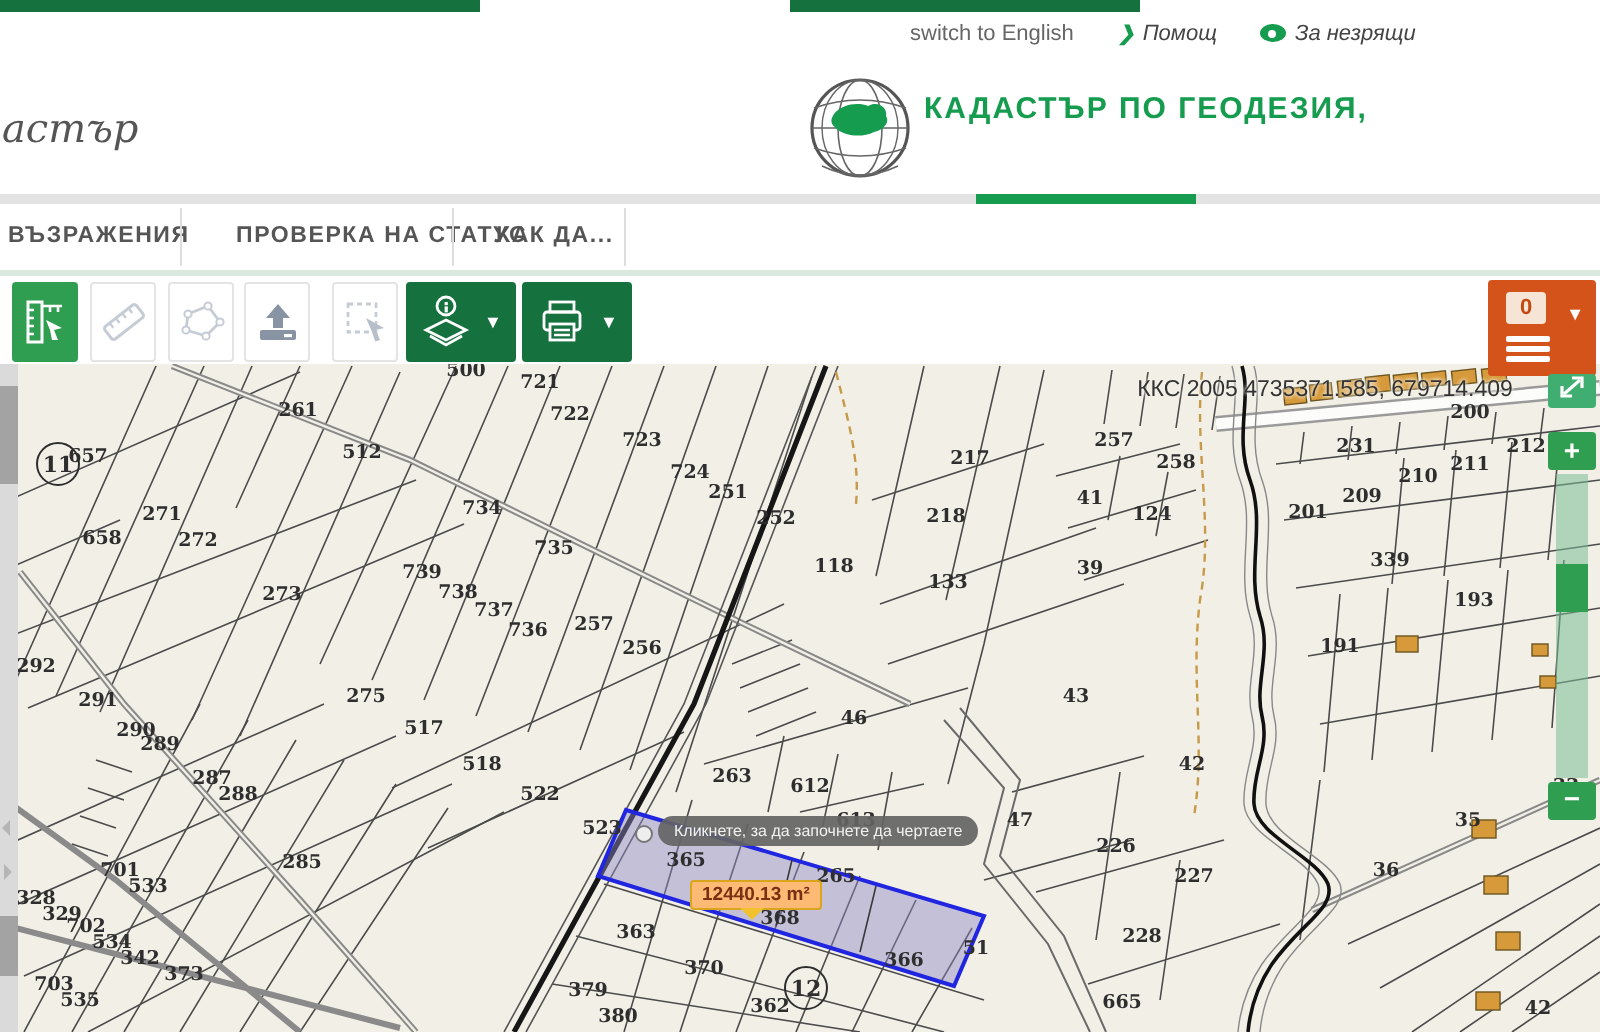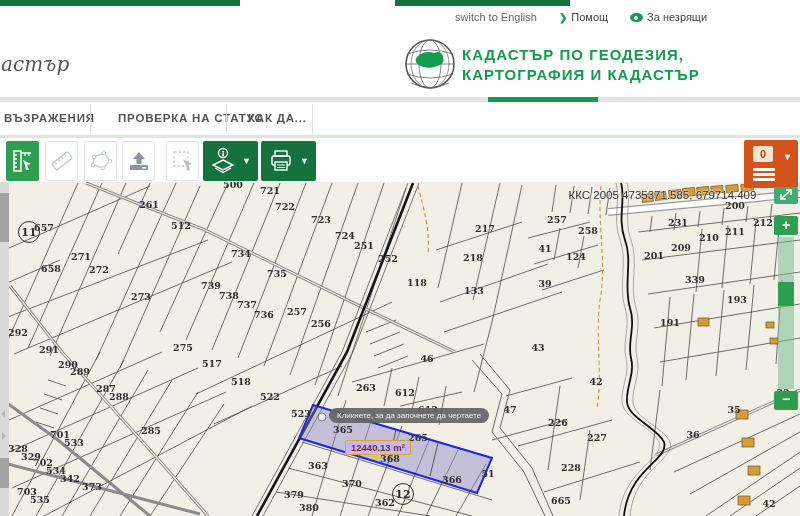--- a/index.html
+++ b/index.html
@@ -4,21 +4,21 @@
 <style>
   html,body{margin:0;padding:0;width:800px;height:516px;overflow:hidden;background:#fff;
     font-family:"Liberation Sans",sans-serif;}
   #stage{position:relative;width:800px;height:516px;}
 
   
   .topstrip{position:absolute;top:0;height:6px;background:#15713d;}
   
   #top-links{position:absolute;top:11px;left:455px;font-size:11px;color:#666;display:flex;gap:22px;align-items:center;}
   #top-links .lnk{cursor:pointer;}
-  #top-links .dark{color:#444;}
+  #top-links .dark{color:#444;font-style:italic;}
   .chev{color:#169c4f;font-weight:bold;font-size:10px;margin-right:4px;}
   .eye{display:inline-block;width:13px;height:9px;background:#169c4f;border-radius:50%;position:relative;vertical-align:-1px;margin-right:4px;}
   .eye::after{content:"";position:absolute;left:4px;top:2.5px;width:4px;height:4px;background:#fff;border-radius:50%;}
 
   
   #partial-name{position:absolute;left:1px;top:52px;font-family:"DejaVu Serif",serif;font-style:italic;font-size:20px;color:#555;}
   #brand{position:absolute;left:462px;top:45px;color:#169c4f;font-weight:bold;font-size:15px;letter-spacing:1px;line-height:20px;}
   #globe{position:absolute;left:403px;top:36px;}
 
   
@@ -54,21 +54,21 @@
 
   
   #left-strip{position:absolute;top:182px;left:0;width:9px;height:334px;background:#dadada;}
   #left-strip .seg{position:absolute;left:0;width:9px;background:#a3a3a3;}
   .tri{position:absolute;width:0;height:0;}
 
   
   #coords{position:absolute;top:189px;left:560px;width:205px;text-align:center;font-size:11.5px;color:#333;
     text-shadow:0 0 2px #f2efe6,0 0 2px #f2efe6;}
   #map-tooltip{position:absolute;top:408px;left:329px;height:15px;line-height:15px;background:rgba(100,100,100,0.92);color:#f2f2f2;font-size:8px;padding:0 8px;border-radius:8px;white-space:nowrap;}
-  #area-label{position:absolute;top:440px;left:345px;background:#c4b5fd;border:1px solid #d9a51d;color:#7a2e12;font-size:9.5px;font-weight:bold;padding:1px 5px;border-radius:2px;}
+  #area-label{position:absolute;top:440px;left:345px;background:#fdba74;border:1px solid #d9a51d;color:#7a2e12;font-size:9.5px;font-weight:bold;padding:1px 5px;border-radius:2px;}
   #area-label::after{content:"";position:absolute;left:24px;top:100%;border:6px solid transparent;border-top-color:#f2c12e;}
 
   
   .zbtn{position:absolute;left:774px;width:24px;background:#2f9e51;color:#fff;text-align:center;border-radius:2px;cursor:pointer;font-weight:bold;}
   #expand-btn{top:187px;height:17px;background:#3fae70;}
   #zoom-in{top:216px;height:19px;font-size:14px;line-height:19px;}
   #zoom-track{position:absolute;left:778px;top:237px;width:16px;height:152px;background:rgba(120,190,150,0.55);cursor:pointer;}
   #zoom-handle{position:absolute;left:778px;top:282px;width:16px;height:24px;background:#2f9e51;cursor:grab;}
   #zoom-out{top:391px;height:19px;font-size:14px;line-height:17px;}
 </style>
@@ -90,21 +90,20 @@
 
   <svg id="globe" width="54" height="56" viewBox="0 0 54 56">
     <circle cx="27" cy="28" r="24" fill="none" stroke="#555" stroke-width="1.6"></circle>
     <ellipse cx="27" cy="28" rx="11" ry="24" fill="none" stroke="#666" stroke-width="0.8"></ellipse>
     <ellipse cx="27" cy="28" rx="19" ry="24" fill="none" stroke="#666" stroke-width="0.7"></ellipse>
     <path d="M4,18 Q27,10 50,18 M3,28 L51,28 M4,38 Q27,46 50,38 M8,47 Q27,56 46,47" fill="none" stroke="#666" stroke-width="0.8"></path>
     <path d="M14,21 C18,16 26,15 31,17 C36,14 41,18 40,22 C42,25 39,29 34,30 C28,33 20,32 16,29 C12,26 12,24 14,21 Z" fill="#169c4f"></path>
   </svg>
   <div id="brand">
     <div>КАДАСТЪР ПО ГЕОДЕЗИЯ,</div>
-    <div>КАРТОГРАФИЯ И КАДАСТЪР</div>
   </div>
 
   <div id="hdr-gray"></div>
   <div id="hdr-green"></div>
 
   <div id="navbar">
     <div class="tab" style="left:-16px;">ВЪЗРАЖЕНИЯ</div>
     <div class="tabsep" style="left:90px;"></div>
     <div class="tab" style="left:98px;">ПРОВЕРКА НА СТАТУС</div>
     <div class="tabsep" style="left:226px;"></div>

